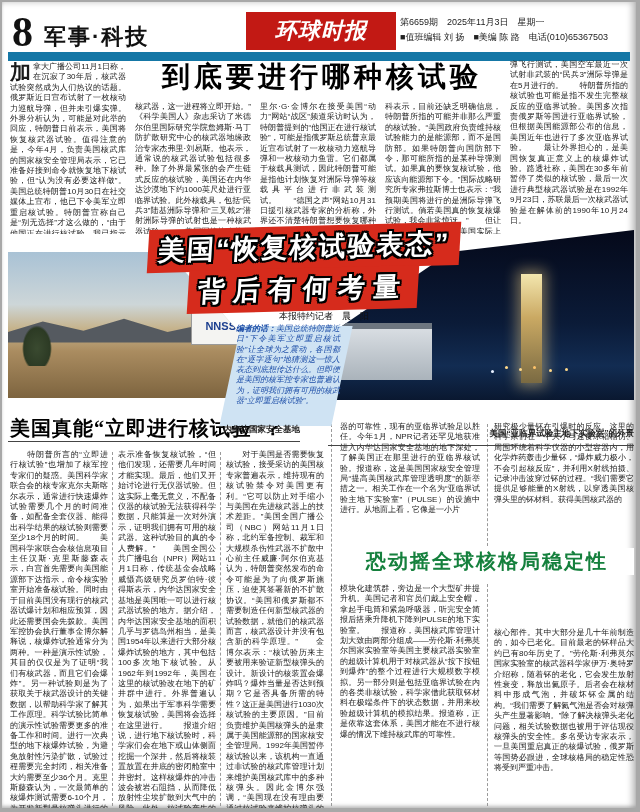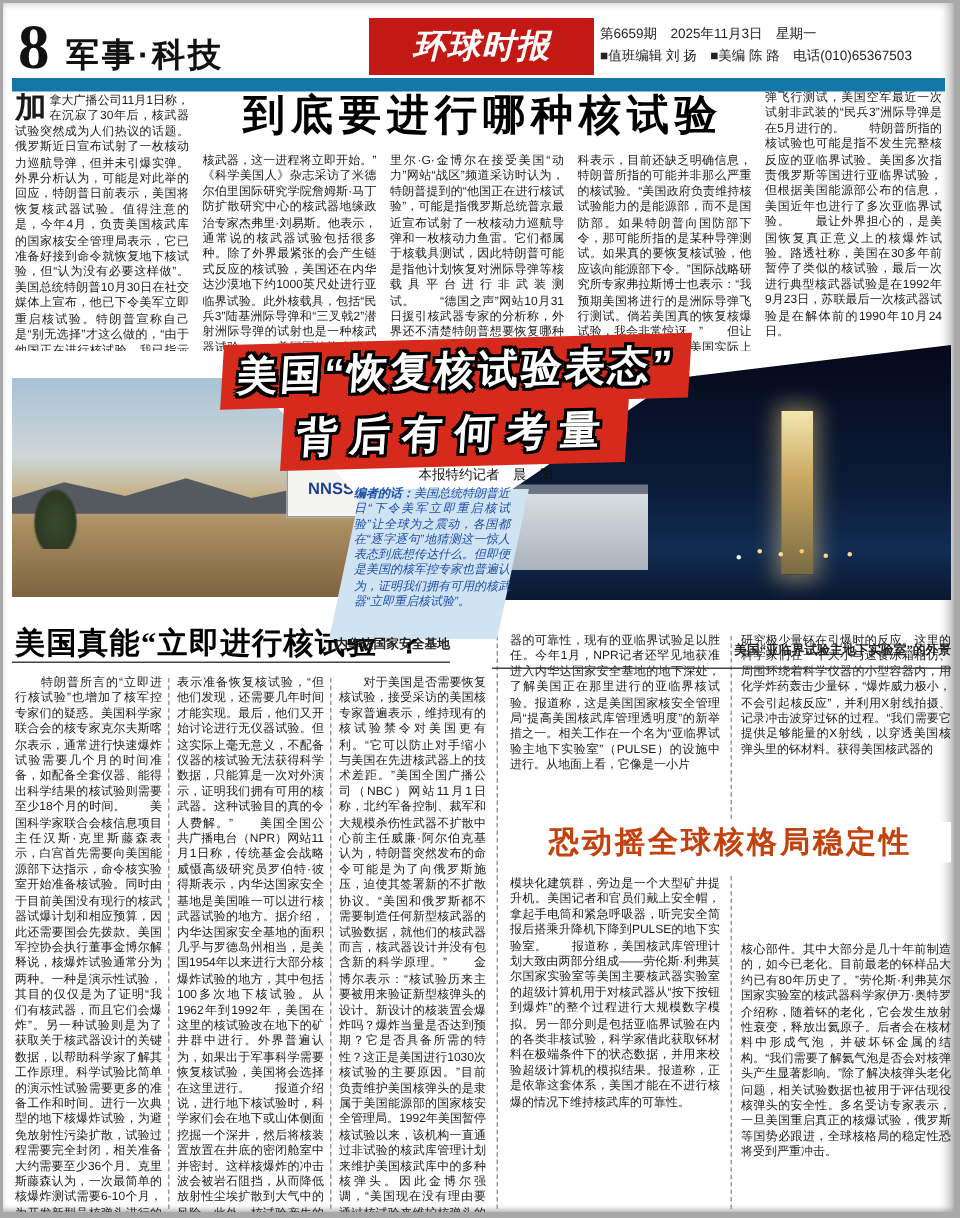--- a/index.html
+++ b/index.html
@@ -52,21 +52,21 @@
      font-style:italic;text-align:justify;z-index:5;}
   .ednote b{font-weight:900;}
   .caption{font-family:"Liberation Serif",serif;font-size:8.5px;font-weight:bold;color:#222;
      text-align:right;border-bottom:1px solid #444;padding-bottom:5px;z-index:6;background:transparent;margin-top:23px;}
   .cap-l{left:6px;top:399px;width:292px;}
   .cap-r{left:326px;top:403px;width:306px;}
   
   .a2-headline{left:8px;top:413px;width:312px;font-family:"Liberation Serif",serif;
      font-size:20px;font-weight:900;letter-spacing:1px;color:#000;}
   .a2-subhead{left:338px;top:546px;width:294px;text-align:center;font-size:20px;font-weight:900;
-     letter-spacing:2px;color:#c2410c;background:#fff;z-index:3;}
+     letter-spacing:2px;color:#15803d;background:#fff;z-index:3;}
   .vsep{border-left:1px dashed #9a9a9a;width:0;z-index:1;}
 </style>
 </head>
 <body>
 
 <div class="sheet">
 
   <div class="abs pageno">8</div>
   <div class="abs section">军事·科技</div>
   <div class="abs masthead">环球时报</div>

